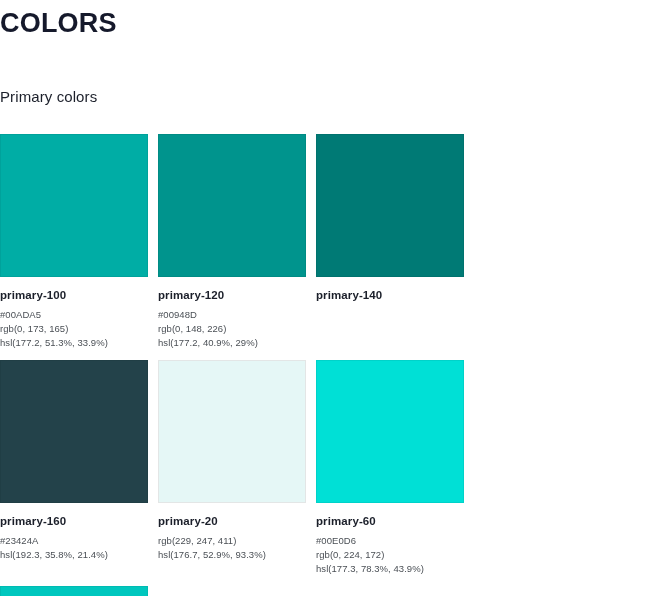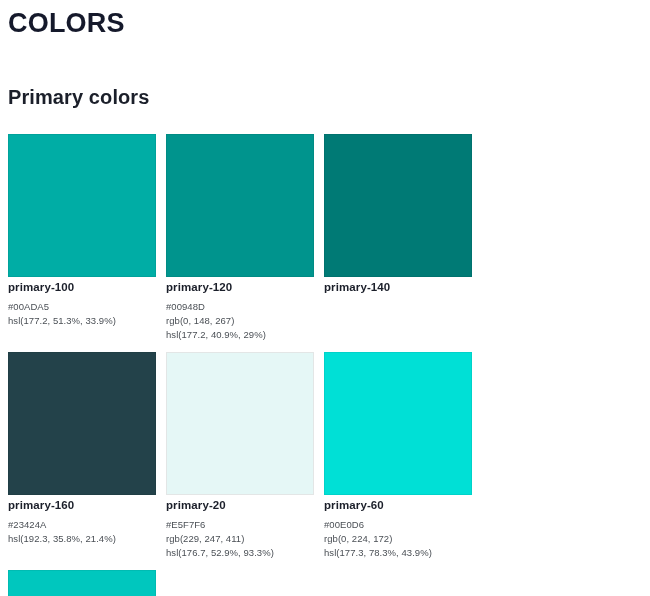--- a/index.html
+++ b/index.html
@@ -13,41 +13,41 @@
     height: 596px;
     background: #ffffff;
     font-family: "Liberation Sans", sans-serif;
     color: #1c1f2b;
     overflow: hidden;
   }
 
   .page {
     width: 584px;
     height: 596px;
-    padding: 0 8px;
+    padding: 0 0;
     position: relative;
   }
 
   
   .page-title {
     margin: 0;
     padding-top: 6px;
     font-size: 27px;
     line-height: 34px;
     font-weight: 700;
     letter-spacing: 0.2px;
     color: #15192b;
   }
 
   .section-title {
     margin: 0;
     padding-top: 44px;
-    font-size: 20px;
+    font-size: 15px;
     line-height: 26px;
-    font-weight: 700;
+    font-weight: 400;
     letter-spacing: 0.1px;
     color: #1b1f2a;
   }
 
   
   .swatch-grid {
     margin-top: 24px;
     display: flex;
     flex-wrap: wrap;
     gap: 10px 10px;
@@ -63,21 +63,21 @@
     width: 148px;
     height: 143px;
     border: 1px solid rgba(0, 0, 0, 0.06);
   }
 
   .swatch-chip.is-light {
     border: 1px solid #e3e6e6;
   }
 
   .swatch-name {
-    margin-top: 3px;
+    margin-top: 11px;
     font-size: 11.5px;
     line-height: 14px;
     font-weight: 700;
     letter-spacing: 0.1px;
     color: #1b1f2a;
     white-space: nowrap;
   }
 
   .swatch-values {
     margin-top: 6px;
@@ -100,30 +100,31 @@
 
   <h2 class="section-title">Primary colors</h2>
 
   <div class="swatch-grid">
 
     <div class="swatch-card">
       <div class="swatch-chip" style="background:#00ADA5;"></div>
       <div class="swatch-name">primary-100</div>
       <div class="swatch-values">
         <div class="swatch-value">#00ADA5</div>
+        <div class="swatch-value">rgb(0, 173, 165)</div>
         <div class="swatch-value">hsl(177.2, 51.3%, 33.9%)</div>
       </div>
     </div>
 
     <div class="swatch-card">
       <div class="swatch-chip" style="background:#00948D;"></div>
       <div class="swatch-name">primary-120</div>
       <div class="swatch-values">
         <div class="swatch-value">#00948D</div>
-        <div class="swatch-value">rgb(0, 148, 267)</div>
+        <div class="swatch-value">rgb(0, 148, 226)</div>
         <div class="swatch-value">hsl(177.2, 40.9%, 29%)</div>
       </div>
     </div>
 
     <div class="swatch-card">
       <div class="swatch-chip" style="background:#007A75;"></div>
       <div class="swatch-name">primary-140</div>
     </div>
 
     <div class="swatch-card">
@@ -132,21 +133,20 @@
       <div class="swatch-values">
         <div class="swatch-value">#23424A</div>
         <div class="swatch-value">hsl(192.3, 35.8%, 21.4%)</div>
       </div>
     </div>
 
     <div class="swatch-card">
       <div class="swatch-chip is-light" style="background:#E5F7F6;"></div>
       <div class="swatch-name">primary-20</div>
       <div class="swatch-values">
-        <div class="swatch-value">#E5F7F6</div>
         <div class="swatch-value">rgb(229, 247, 411)</div>
         <div class="swatch-value">hsl(176.7, 52.9%, 93.3%)</div>
       </div>
     </div>
 
     <div class="swatch-card">
       <div class="swatch-chip" style="background:#00E0D6;"></div>
       <div class="swatch-name">primary-60</div>
       <div class="swatch-values">
         <div class="swatch-value">#00E0D6</div>

